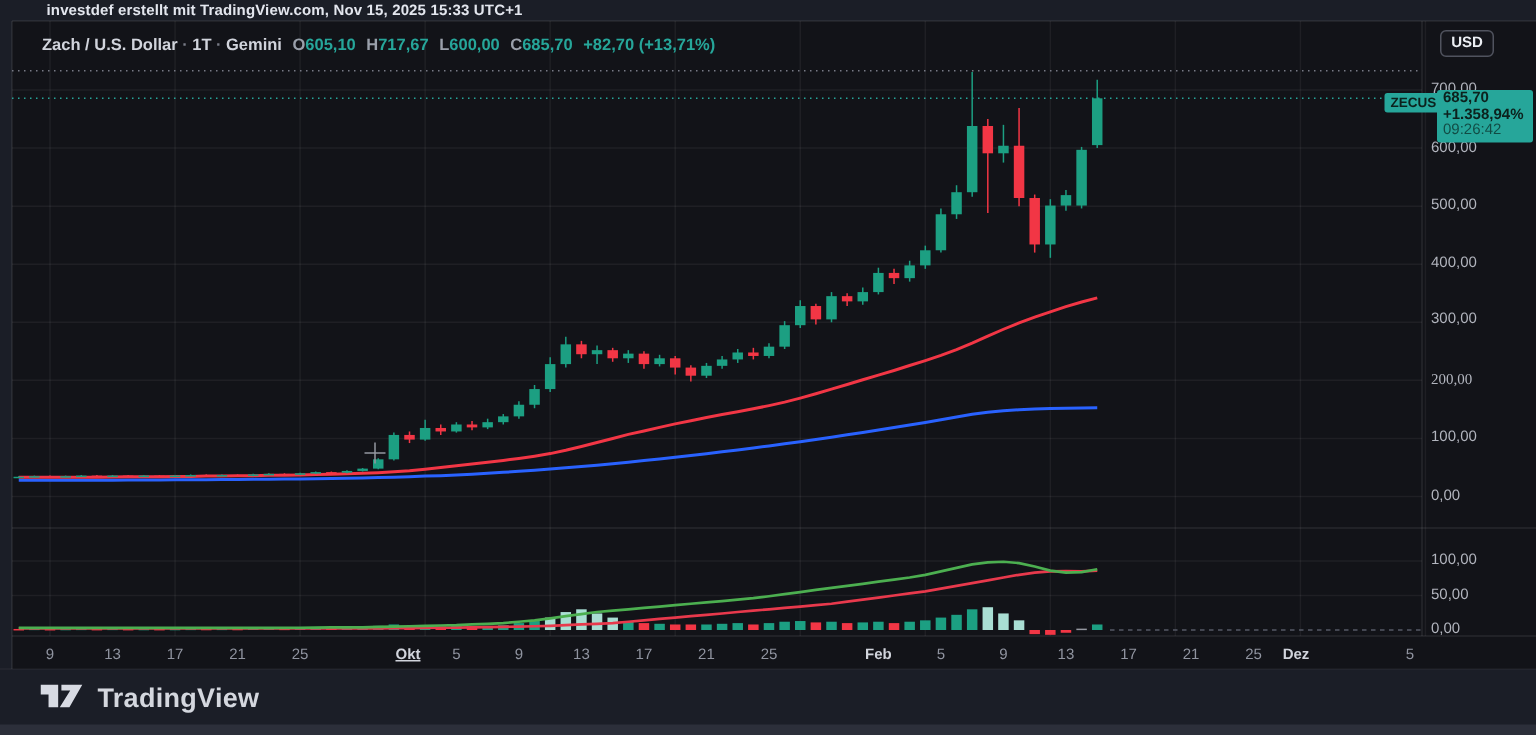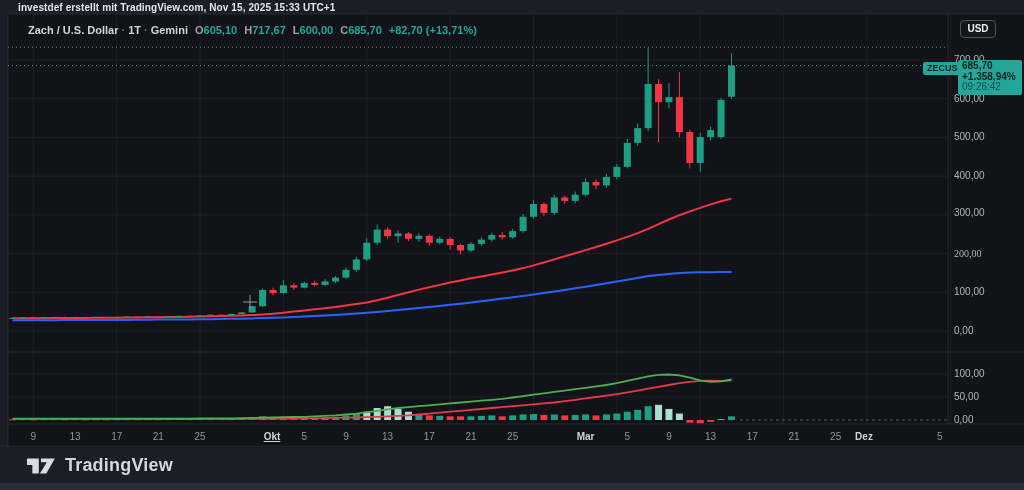--- a/index.html
+++ b/index.html
@@ -1,37 +1,37 @@
 <!DOCTYPE html>
 <html><head>
 <meta charset="utf-8">
 <style>
   html,body{margin:0;padding:0;background:#000;}
   .stage{position:relative;width:1024px;height:490px;background:#1b1e27;overflow:hidden;
          font-family:"Liberation Sans",sans-serif;-webkit-font-smoothing:antialiased;}
   .chart-bg{position:absolute;left:8px;top:14px;width:1016px;height:432px;background:#121318;}
   #chart-svg{position:absolute;left:0;top:0;width:1024px;height:490px;}
-  .header-note{position:absolute;left:18px;top:2px;font-size:10px;font-weight:700;color:#e3e6ee;letter-spacing:.1px;}
+  .header-note{position:absolute;left:31px;top:2px;font-size:10px;font-weight:700;color:#e3e6ee;letter-spacing:.1px;}
   .legend{position:absolute;left:28px;top:24px;font-size:11px;font-weight:600;color:#d1d4dc;white-space:nowrap;}
   .legend .sep{color:#787b86;padding:0 3px;}
   .legend .ohlc-l{color:#9aa0ab;margin-left:7px;}
   .legend .ohlc-v{color:#26a69a;}
   .legend .chg{color:#26a69a;margin-left:7px;margin-top:12px;}
   .usd-btn{position:absolute;left:960px;top:20px;width:36px;height:18px;background:#15161c;
            border:1px solid #50535e;border-radius:4px;color:#eceff4;font-size:10px;font-weight:700;
            font-family:"Liberation Sans",sans-serif;text-align:center;line-height:16px;padding:0;cursor:pointer;}
   .axis-label{position:absolute;left:954px;font-size:10px;color:#b2b5be;}
   .time-label{position:absolute;top:431px;width:30px;margin-left:-15px;text-align:center;font-size:10px;color:#9094a0;}
   .time-label.bold{font-weight:700;color:#d1d4dc;}
   .badge-tag{position:absolute;left:923px;top:62px;height:13px;padding:0 4px;background:#26a69a;border-radius:2px;
              color:#0c211d;font-size:9px;font-weight:700;line-height:13px;}
   .badge-box{position:absolute;left:958px;top:60px;width:60px;padding:1px 0 2px 4px;background:#26a69a;border-radius:2px;
              color:#0c211d;font-size:10px;font-weight:700;line-height:10.5px;cursor:pointer;}
   .badge-box .countdown{color:rgba(10,40,34,.72);font-weight:400;}
-  .footer{position:absolute;left:27px;top:455px;display:flex;align-items:center;gap:8px;color:#d4d7de;}
+  .footer{position:absolute;left:27px;top:455px;display:flex;gap:8px;color:#d4d7de;}
   .footer .brand{font-size:18px;font-weight:700;letter-spacing:.2px;}
   .bottom-strip{position:absolute;left:0;top:483px;width:1024px;height:7px;background:#2c2f3a;}
 </style>
 </head>
 <body>
 
 <div class="stage">
   <div class="chart-bg"></div>
 
   <svg id="chart-svg">
@@ -311,21 +311,21 @@
       <div class="time-label" style="left: 116.7px;">17</div>
       <div class="time-label" style="left: 158.38px;">21</div>
       <div class="time-label" style="left: 200.06px;">25</div>
       <div class="time-label bold" style="left: 272px; text-decoration: underline;">Okt</div>
       <div class="time-label" style="left: 304.26px;">5</div>
       <div class="time-label" style="left: 345.94px;">9</div>
       <div class="time-label" style="left: 387.62px;">13</div>
       <div class="time-label" style="left: 429.3px;">17</div>
       <div class="time-label" style="left: 470.98px;">21</div>
       <div class="time-label" style="left: 512.66px;">25</div>
-      <div class="time-label bold" style="left: 585.6px;">Mar</div>
+      <div class="time-label bold" style="left: 585.6px;">Feb</div>
       <div class="time-label" style="left: 627.28px;">5</div>
       <div class="time-label" style="left: 668.96px;">9</div>
       <div class="time-label" style="left: 710.64px;">13</div>
       <div class="time-label" style="left: 752.32px;">17</div>
       <div class="time-label" style="left: 794px;">21</div>
       <div class="time-label" style="left: 835.68px;">25</div>
       <div class="time-label bold" style="left: 864px;">Dez</div>
       <div class="time-label" style="left: 939.88px;">5</div>
     </div>
 

